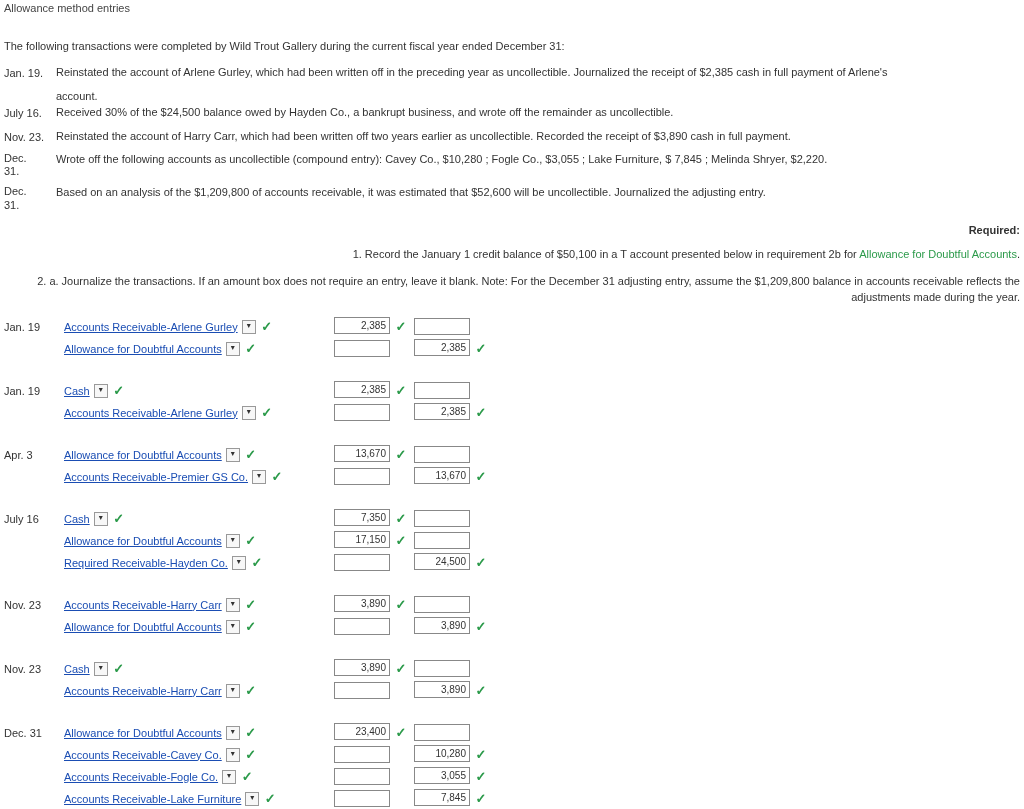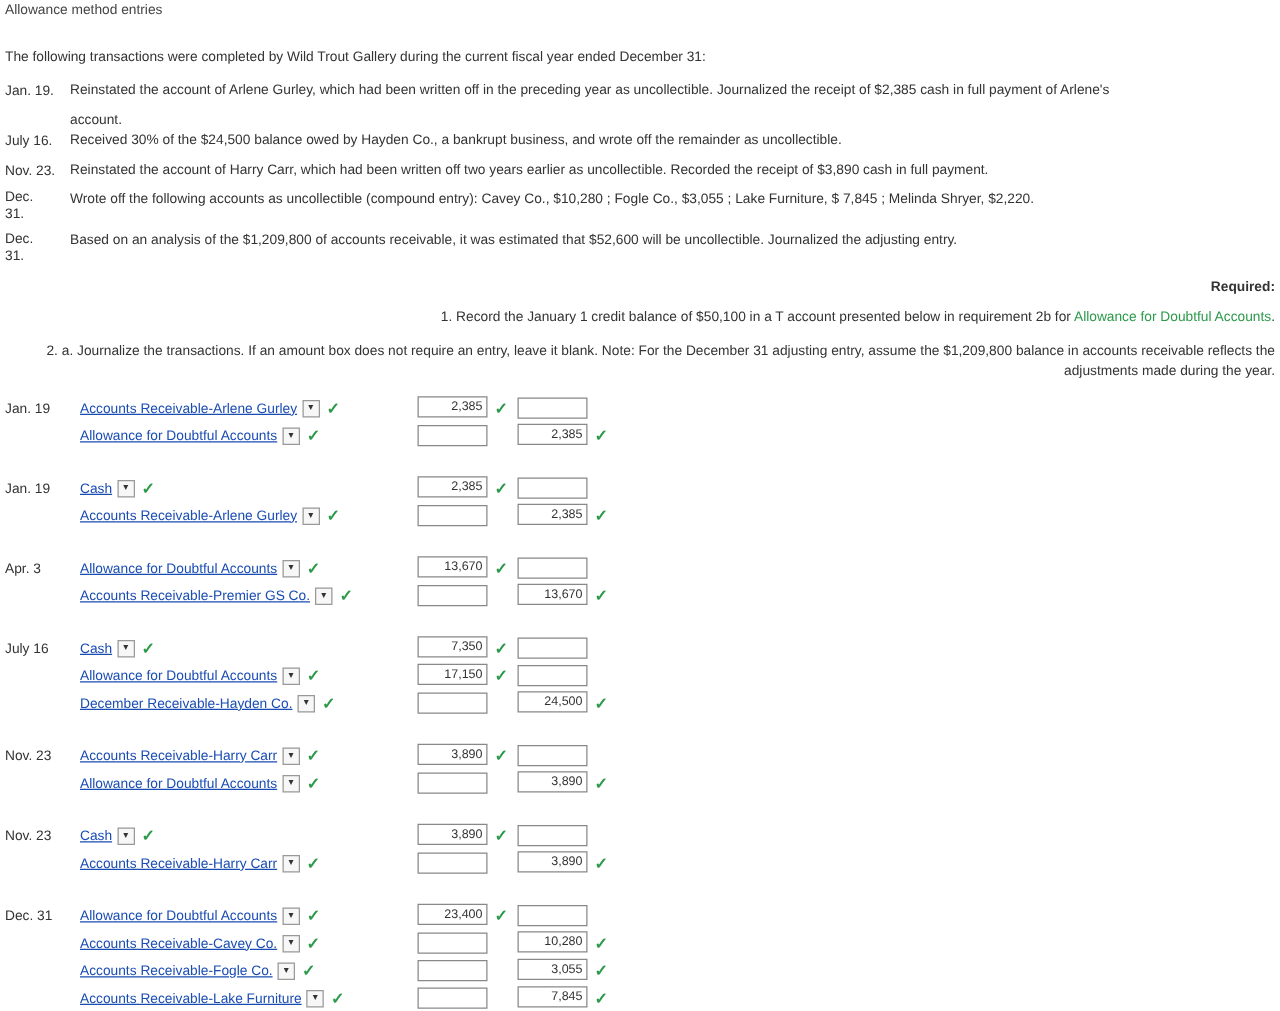--- a/index.html
+++ b/index.html
@@ -230,21 +230,21 @@
           <div class="amt-box">17,150</div>
           <span class="check">✓</span>
         </div>
         <div class="amt-col">
           <div class="amt-box empty"></div>
         </div>
       </div>
       <div class="jr-row">
         <div class="jr-date"></div>
         <div class="jr-acct-cell">
-          <span class="acct-link">December Receivable-Hayden Co.</span>
+          <span class="acct-link">Required Receivable-Hayden Co.</span>
           <span class="dd-arrow">▾</span>
           <span class="check">✓</span>
         </div>
         <div class="amt-col">
           <div class="amt-box empty"></div>
         </div>
         <div class="amt-col">
           <div class="amt-box">24,500</div>
           <span class="check">✓</span>
         </div>

